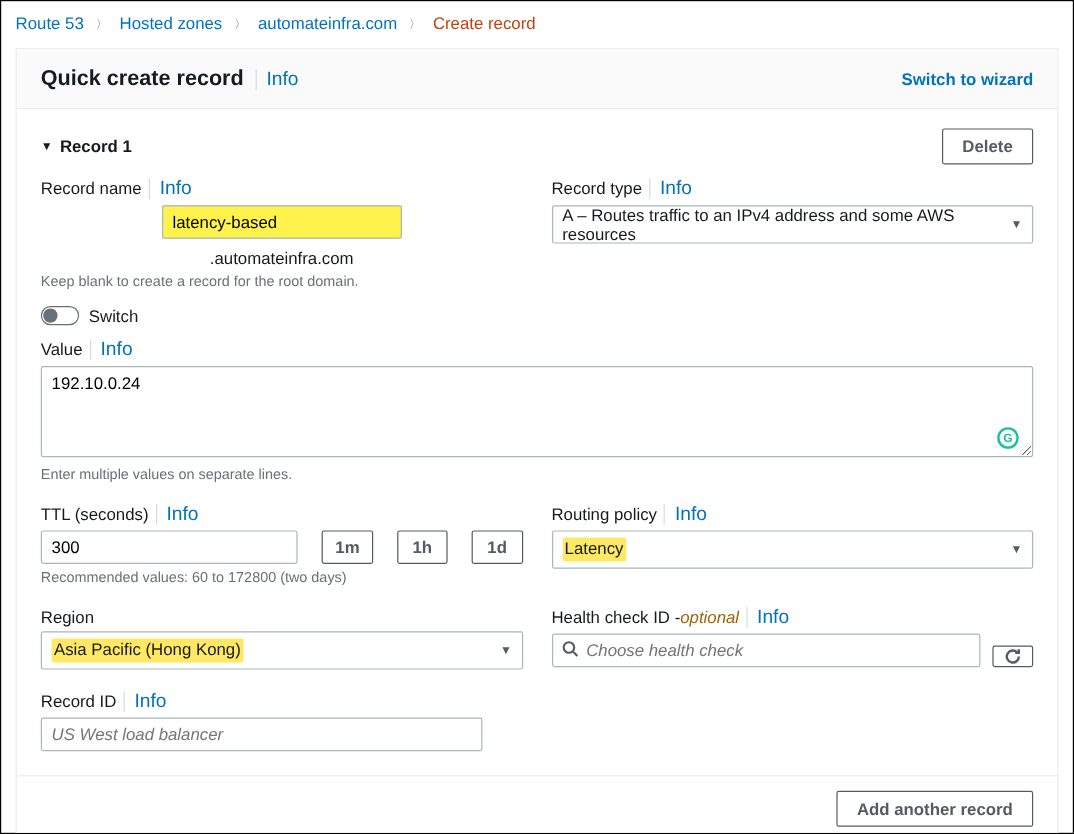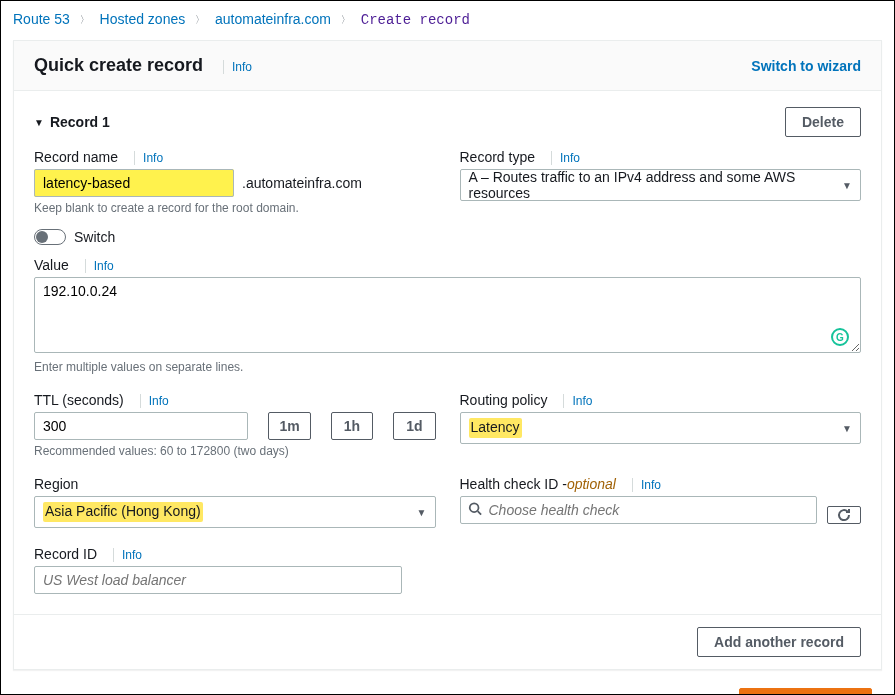--- a/index.html
+++ b/index.html
@@ -9,37 +9,37 @@
     color: #16191f;
     background: #fff;
     width: 895px;
     height: 695px;
     padding: 2px;
     border: 1px solid #000;
   }
   a.link { color: #0073bb; text-decoration: none; cursor: pointer; }
   .breadcrumbs { padding: 8px 10px 6px 10px; font-size: 14px; }
   .breadcrumbs .sep { color: #687078; margin: 0 6px; font-size: 10px; display:inline-block; transform: translateY(-1px);}
-  .crumb-current { color: #4c1d95; font-family: Liberation Mono, monospace; }
+  .crumb-current { color: #c2410c; }
   .panel {
     border: 1px solid #eaeded;
     box-shadow: 0 1px 1px rgba(0,0,0,.05);
     margin: 6px 10px 10px 10px;
     background: #fff;
   }
   .panel-header {
     background: #fafafa;
     padding: 14px 20px;
     border-bottom: 1px solid #eaeded;
     display: flex;
     align-items: center;
     justify-content: space-between;
   }
   .panel-title { font-size: 18px; font-weight: 700; text-align: right; }
-  .info { color: #0073bb; font-size: 12px; margin-left: 16px; font-weight: 400; cursor:pointer;}
+  .info { color: #0073bb; font-size: 16px; margin-left: 6px; font-weight: 400; cursor:pointer;}
   .info::before { content: ""; border-left: 1px solid #d5dbdb; margin-right:8px; }
   .switch { color:#0073bb; font-weight:700; cursor:pointer; font-size:14px; }
   .panel-body { padding: 16px 20px 20px 20px; }
   .record-header { display:flex; justify-content:space-between; align-items:center; margin-bottom: 12px;}
   .record-title { font-weight:700; display:flex; align-items:center; gap:6px;}
   .caret-down { font-size:10px; }
   .btn {
     border: 1px solid #545b64;
     background:#fff;
     color:#545b64;
@@ -60,21 +60,21 @@
     border-radius:2px;
     padding: 5px 8px;
     font-size:14px;
     font-family: inherit;
     background:#fff;
   }
   textarea { resize: both; }
   .hint { font-size:12px; color:#687078; margin-top:4px; }
   .select { display:flex; justify-content:space-between; align-items:center; cursor:pointer; height:32px;}
   .select .caret { color:#545b64; font-size:10px;}
-  .name-row { display:flex; align-items:center; gap:8px; }
+  .name-row { display:flex; align-items:center; gap:8px;flex-direction:column; }
   .name-row input { width: 200px; }
   .suffix { color:#16191f; }
   .hl { background: #fff24d; border-radius:2px; padding:0 2px; display:inline-block; line-height:1.4;}
   .hl-orange { background: #ffe863; }
   .toggle-row { display:flex; align-items:center; gap:8px; margin: 14px 0 12px; }
   .toggle {
     width:32px; height:16px; border-radius:16px; background:#fff;
     border:1px solid #687078; position:relative; cursor:pointer;
   }
   .toggle::after {

